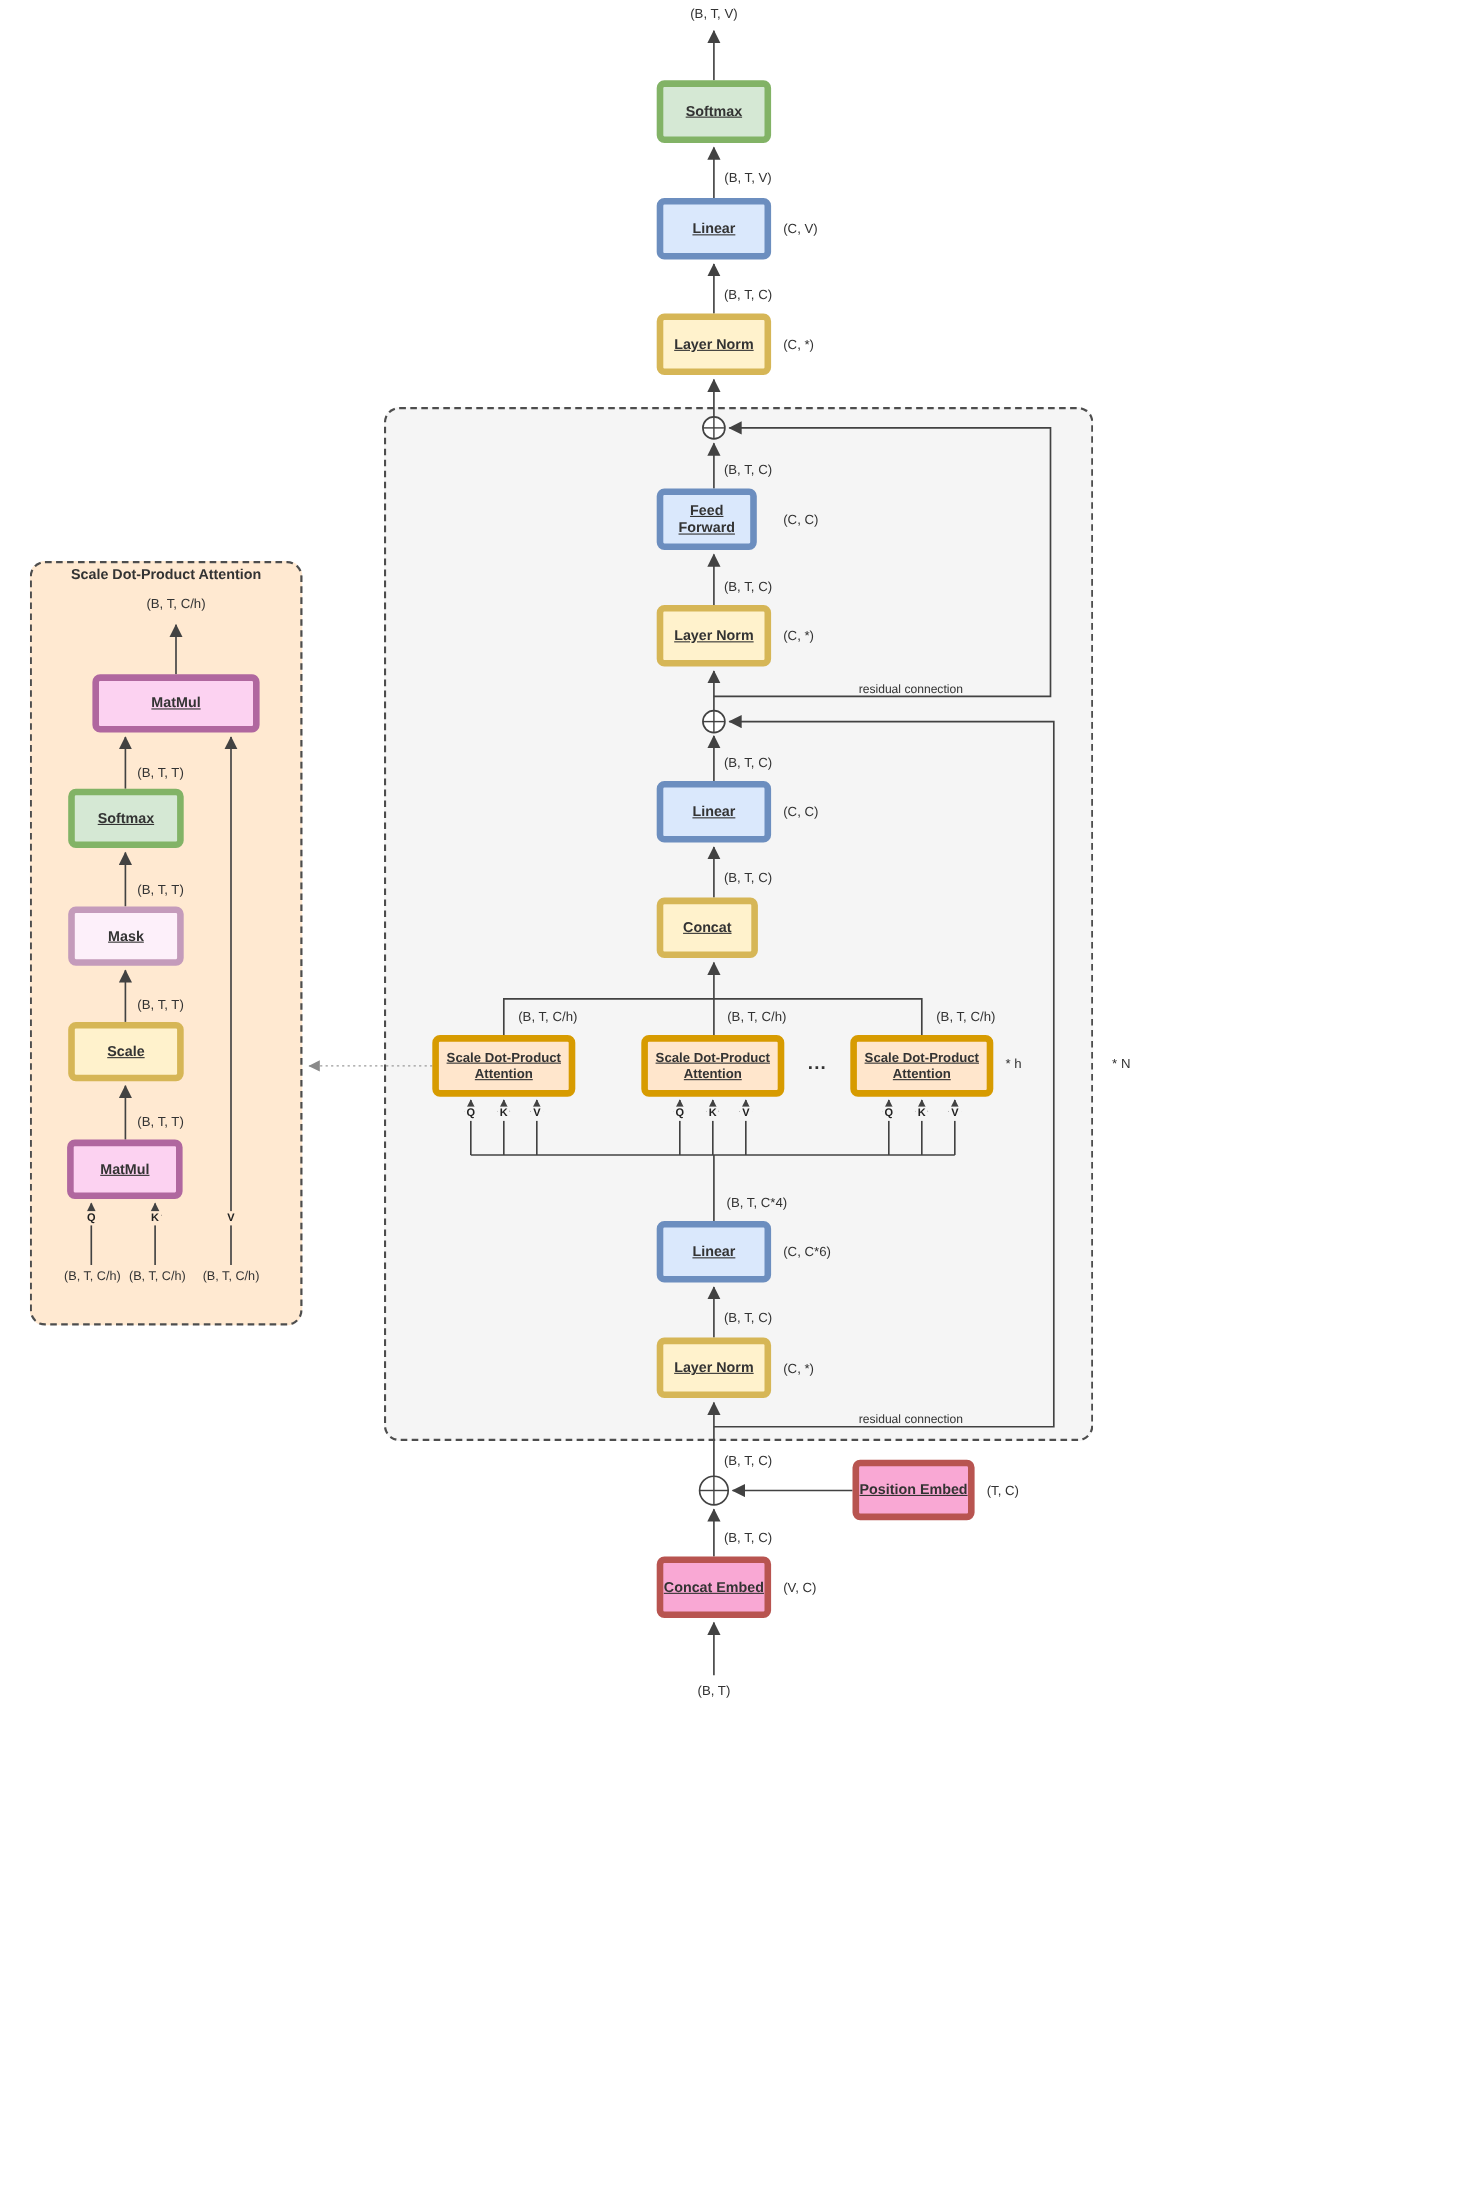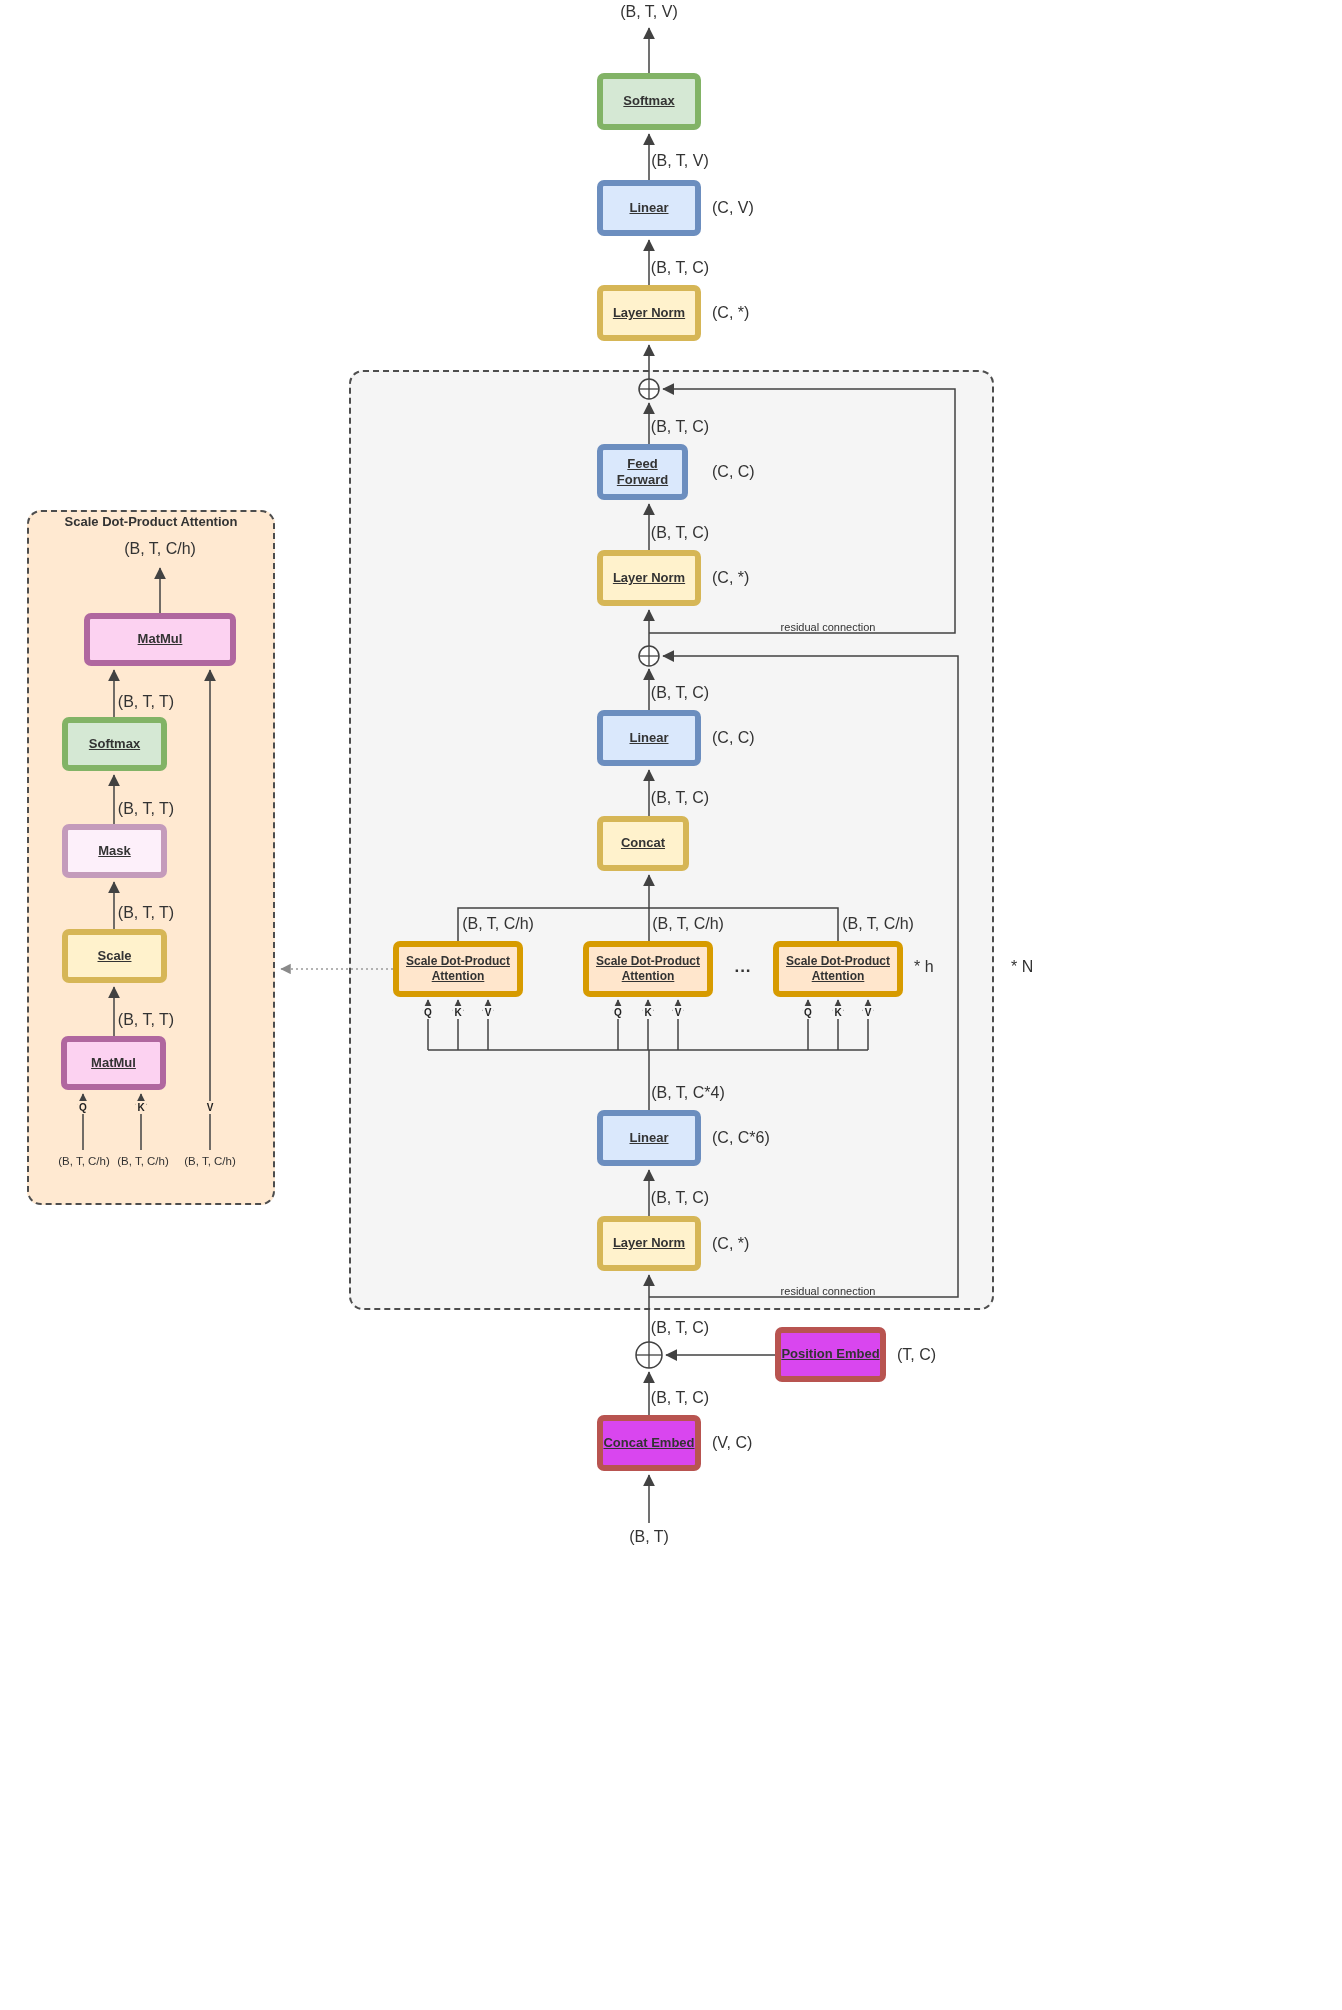--- a/index.html
+++ b/index.html
@@ -13,26 +13,26 @@
 
   svg.wires { position:absolute; left:0; top:0; z-index:3; pointer-events:none; }
 
   .node { position:absolute; z-index:4; border:6px solid #4c1d95; border-radius:7px;
           display:flex; align-items:center; justify-content:center; text-align:center;
           font-weight:bold; font-size:13px; color:#333; line-height:1.25;text-decoration:underline; }
   .node.small { font-size:12px; padding:0 4px; }
   .green    { background:#d5e8d4; border-color:#82b366; }
   .blue     { background:#dae8fc; border-color:#6c8ebf; }
   .yellow   { background:#fff2cc; border-color:#d6b656; }
-  .red      { background:#d946ef; border-color:#b85450; }
+  .red      { background:#f9a8d4; border-color:#b85450; }
   .orange   { background:#ffe6cc; border-color:#d79b00; }
   .pink     { background:#fcd2f1; border-color:#b0679f; }
   .palepink { background:#fdf0fa; border-color:#c49bbb; }
 
-  .dim { position:absolute; z-index:5; font-size:16px; color:#333; white-space:nowrap;
+  .dim { position:absolute; z-index:5; font-size:12px; color:#333; white-space:nowrap;
          height:16px; line-height:16px; }
   .dim.c { transform:translateX(-50%); }
   .dim.tight { font-size:11.5px; }
   .small-note { font-size:11px; color:#333; }
   .ellipsis { font-size:17px; font-weight:bold; letter-spacing:1px; height:20px; line-height:20px; }
 
   .qkv { position:absolute; z-index:5; font-size:10px; font-weight:bold; color:#222;
          transform:translateX(-50%); padding:0 2px; height:13px; line-height:13px; }
   .qkv.on-gray { background:#f5f5f5; }
   .qkv.on-tan  { background:#ffe9d1; }

